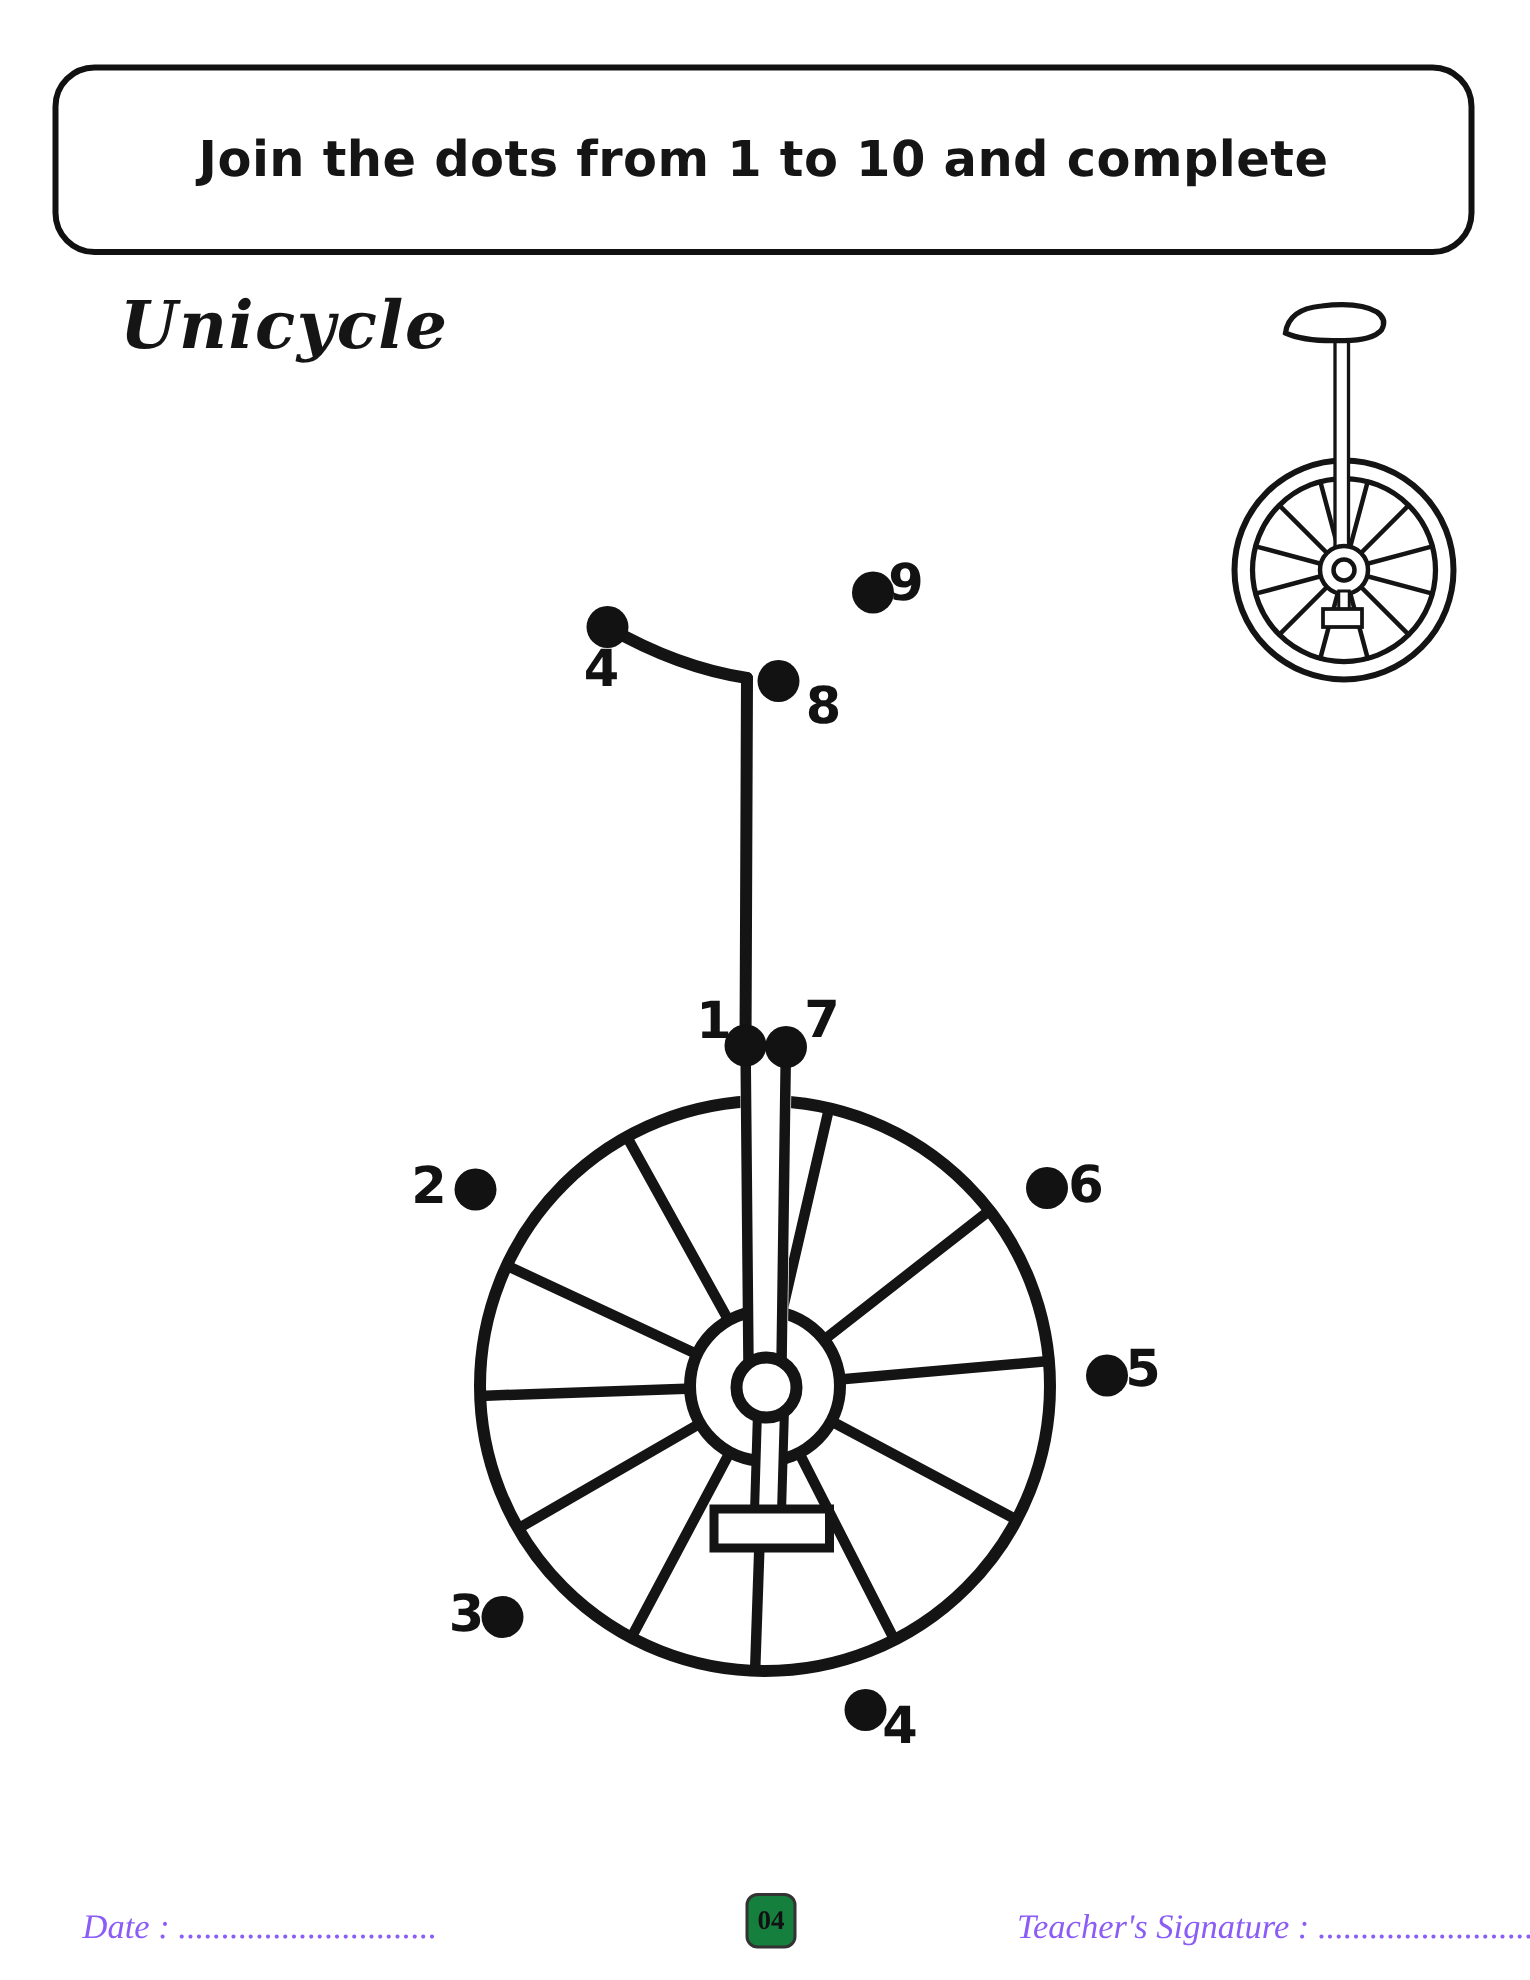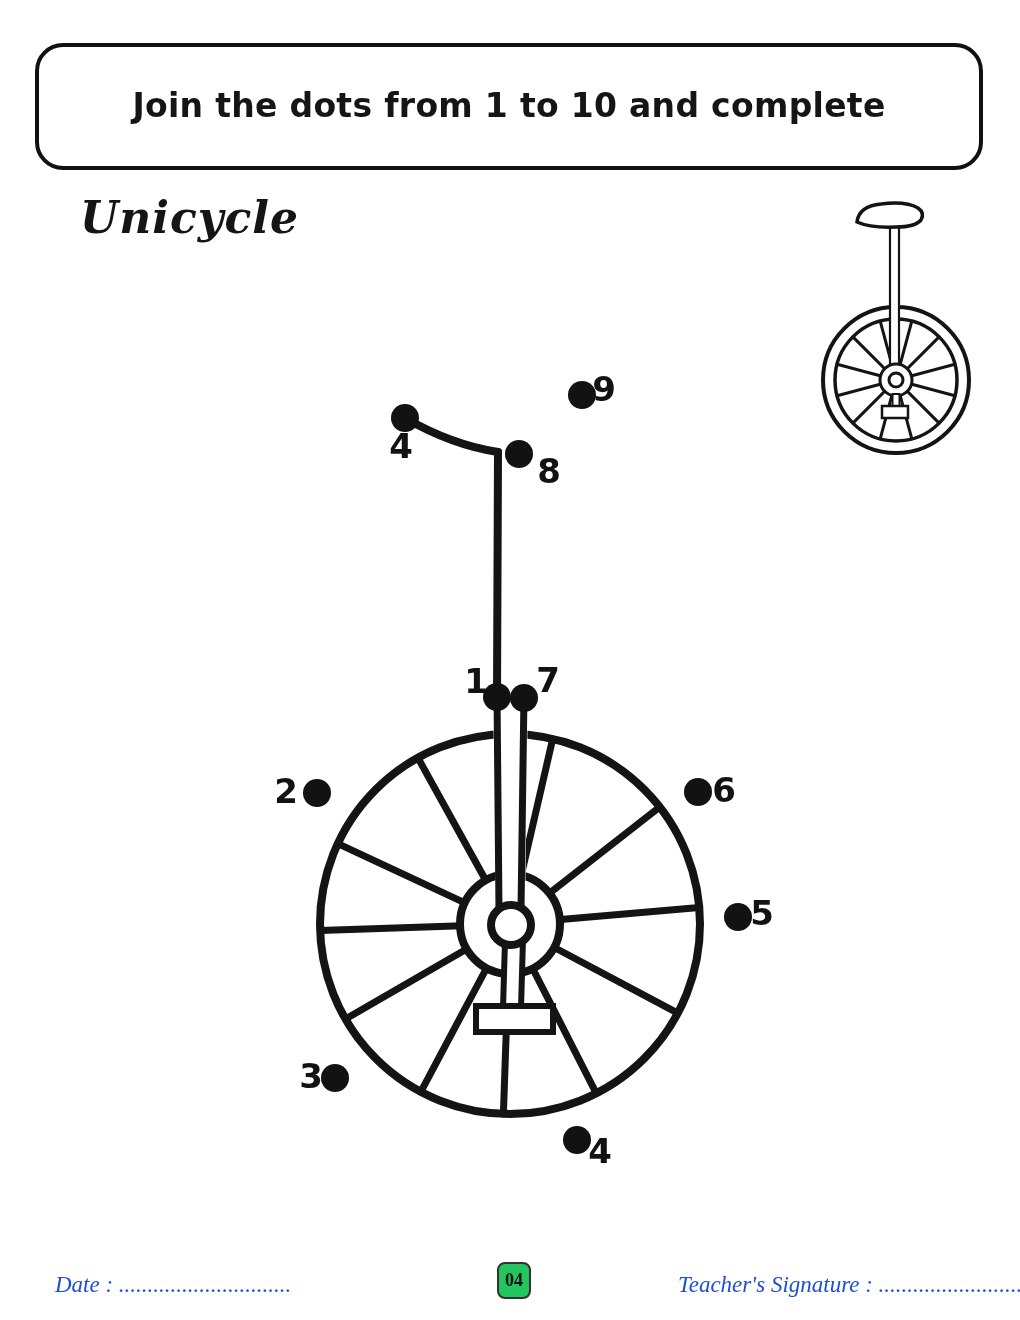--- a/index.html
+++ b/index.html
@@ -33,30 +33,30 @@
     background:#121212; transform:translate(-50%,-50%);
   }
   .dot-num {
     position:absolute; transform:translate(-50%,-50%);
     font-size:34px; font-weight:bold; color:#121212; white-space:nowrap;
   }
   
   .footer-date, .footer-sig {
     position:absolute; top:1272px;
     font-family:"Liberation Serif", "DejaVu Serif", serif;
-    font-style:italic; font-size:23px; color:#1d4ed8; white-space:nowrap;
+    font-style:italic; font-size:23px; color:#8b5cf6; white-space:nowrap;
   }
   .footer-date { left:55px; }
   .footer-sig  { left:678px; }
   .page-badge {
     position:absolute; left:497px; top:1262px; width:34px; height:37px;
     box-sizing:border-box; border:2.5px solid #333; border-radius:8px;
     display:flex; align-items:center; justify-content:center;
     font-family:"Liberation Serif", "DejaVu Serif", serif;
-    font-weight:bold; font-size:18px; color:#111; background:#22c55e;
+    font-weight:bold; font-size:18px; color:#111; background:#15803d;
   }
 </style>
 </head>
 <body>
 
 <div class="page">
 
   <div class="instruction-box">
     <div class="instruction-line">Join the dots from 1 to 10 and complete</div>
   </div>

